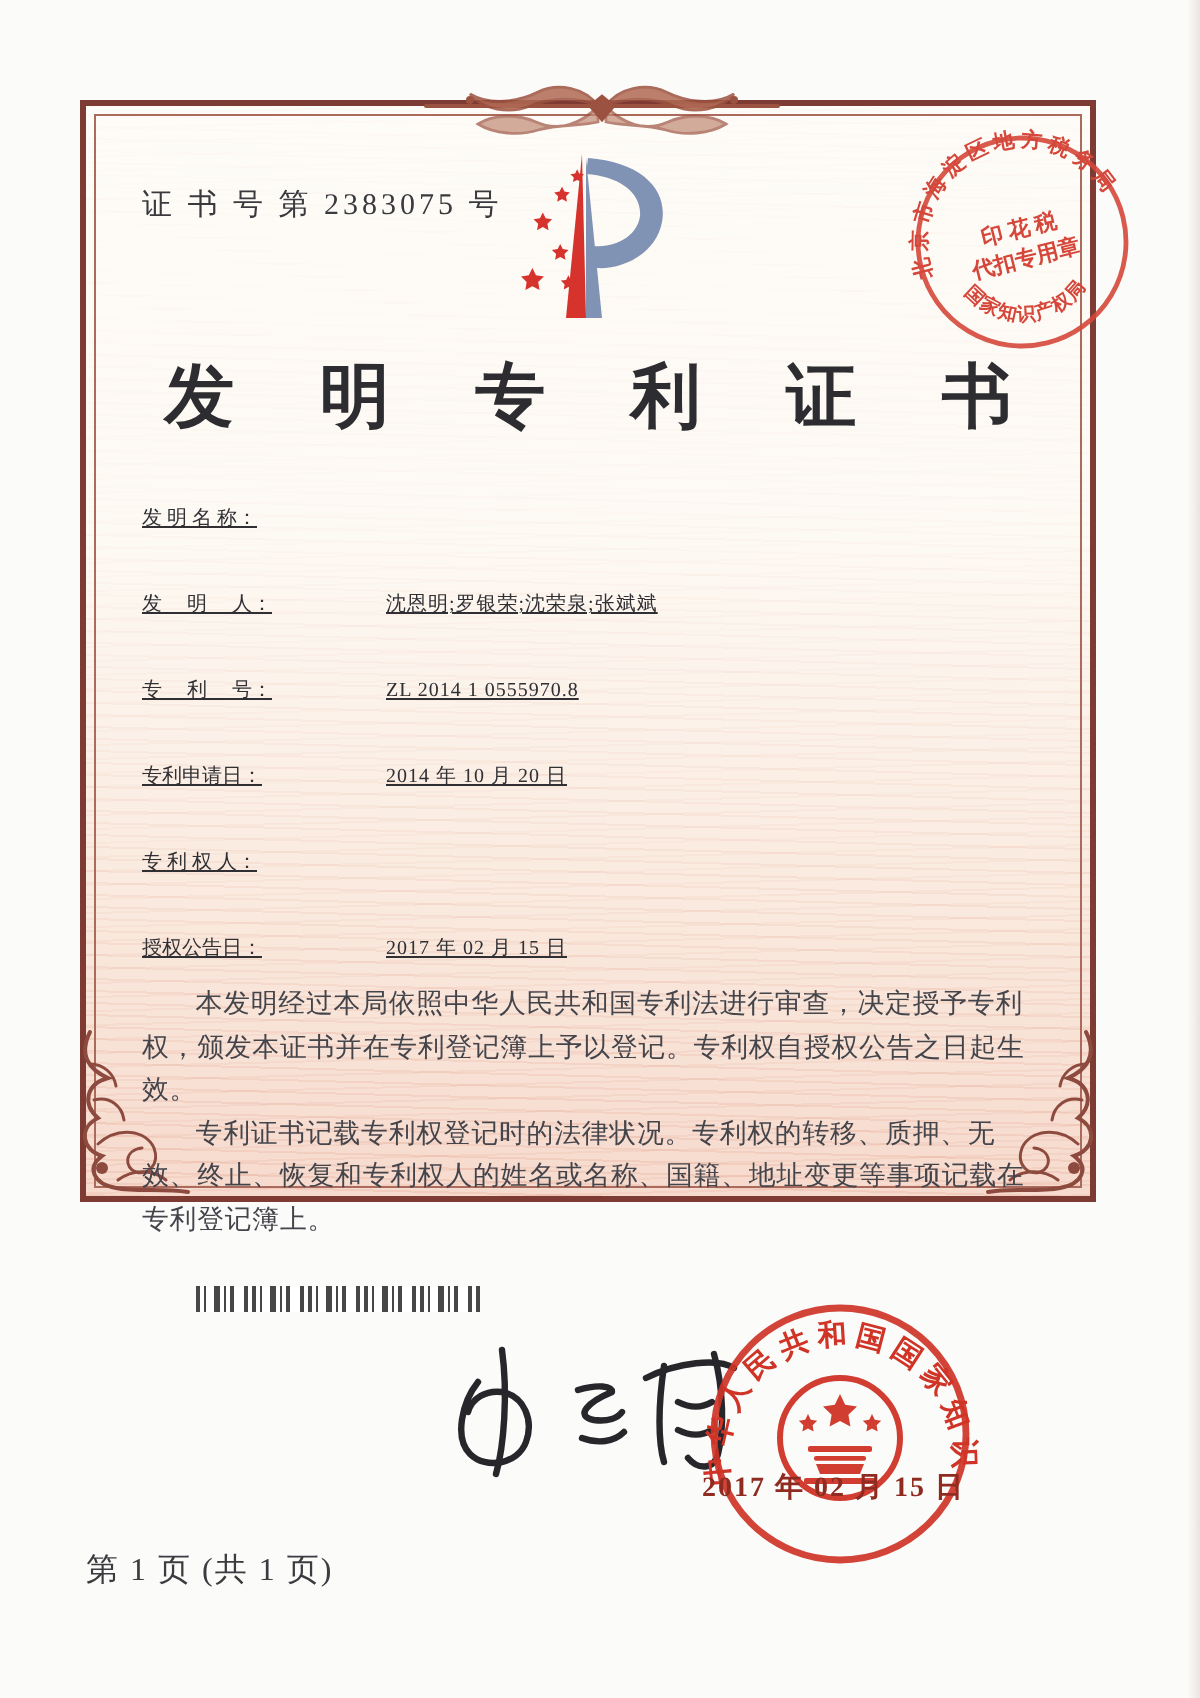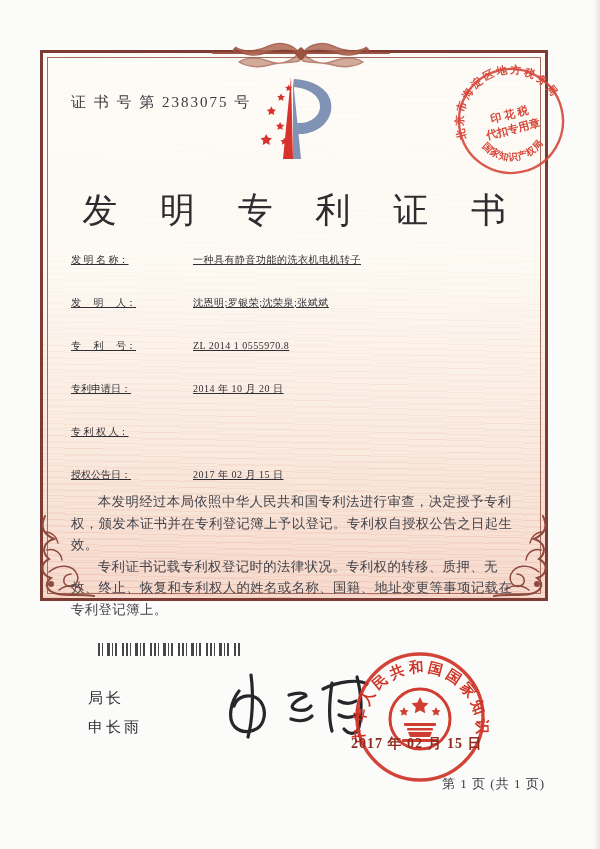--- a/index.html
+++ b/index.html
@@ -28,22 +28,22 @@
     position:absolute;left:0;top:0;right:0;bottom:0;pointer-events:none;
     background:
       repeating-linear-gradient(1.5deg,rgba(219,128,104,.16) 0 1px,rgba(0,0,0,0) 1px 6px),
       repeating-linear-gradient(-1.5deg,rgba(219,128,104,.10) 0 1px,rgba(0,0,0,0) 1px 7px);
     -webkit-mask-image:linear-gradient(180deg,rgba(0,0,0,.15) 0,rgba(0,0,0,.1) 35%,rgba(0,0,0,.55) 70%,#000 100%);
     mask-image:linear-gradient(180deg,rgba(0,0,0,.15) 0,rgba(0,0,0,.1) 35%,rgba(0,0,0,.55) 70%,#000 100%);
   }
   .cert-number{position:absolute;left:28px;top:40px;font-size:15px;letter-spacing:2px;color:#3a3a3e;}
   .logo{position:absolute;left:198px;top:18px;width:120px;height:96px;}
   .cert-title{
-    position:absolute;left:0;top:134px;width:100%;text-align:center;
-    font-size:35px;letter-spacing:17px;text-indent:17px;font-weight:400;color:#2d2d31;
+    position:absolute;left:0;top:122px;width:100%;text-align:center;
+    font-size:35px;letter-spacing:17px;text-indent:17px;font-weight:700;color:#2d2d31;
   }
   .fields{position:absolute;left:28px;top:196px;width:460px;}
   .field-row{display:flex;margin-bottom:21px;font-size:10px;line-height:22px;color:#2f2f34;text-decoration:underline;}
   .field-label{flex:0 0 118px;white-space:pre;}
   .field-value{padding-left:4px;letter-spacing:.5px;}
   .body-text{position:absolute;left:28px;top:438px;width:454px;font-size:13.4px;line-height:21.6px;color:#44444b;font-family:Liberation Serif, serif;}
   .body-text p{margin:0;text-indent:2em;letter-spacing:.4px;}
   .barcode{
     position:absolute;left:55px;top:590px;width:142px;height:13px;
     background:repeating-linear-gradient(90deg,
@@ -53,21 +53,21 @@
   }
   .director{position:absolute;left:45px;top:636px;font-size:15px;color:#2e2e32;letter-spacing:3px;}
   .director div{margin-bottom:10px;}
   .signature{position:absolute;left:158px;top:608px;width:180px;height:85px;}
   .seal-bottom{position:absolute;left:305px;top:592px;width:145px;height:145px;}
   .tax-stamp{position:absolute;left:408px;top:8px;width:120px;height:120px;transform:rotate(-14deg);}
   .seal-date{
     position:absolute;left:308px;top:682px;font-size:14px;font-weight:bold;
     color:#8f2b20;letter-spacing:1px;white-space:nowrap;
   }
-  .page-footer{position:absolute;left:0;top:722px;width:100%;text-align:right;font-size:13px;color:#3c3c40;letter-spacing:1px;}
+  .page-footer{position:absolute;left:0;top:722px;width:100%;text-align:left;font-size:16px;color:#3c3c40;letter-spacing:1px;}
   .ornament-top{position:absolute;left:168px;top:-18px;width:180px;height:36px;}
   .corner{position:absolute;width:68px;height:90px;}
   .corner-bl{left:-4px;bottom:-4px;}
   .corner-br{right:-4px;bottom:-4px;transform:scaleX(-1);}
 </style>
 </head>
 <body>
 
 <div class="certificate">
   <div class="bg-waves"></div>
@@ -141,21 +141,20 @@
       <path d="M26,64 l2,4 4.4,.7 -3.2,3.1 .8,4.4 -4,-2.1 -3.9,2.1 .7,-4.4 -3.1,-3.1 4.3,-.7 z" transform="scale(0.9) translate(2,6)"></path>
       <path d="M44,68 l1.3,2.6 2.9,.4 -2.1,2.1 .5,2.9 -2.6,-1.4 -2.6,1.4 .5,-2.9 -2.1,-2.1 2.9,-.4 z" transform="scale(0.9) translate(4,6)"></path>
     </g>
   </svg>
 
   <div class="cert-title">发 明 专 利 证 书</div>
 
   <div class="fields">
     <div class="field-row">
       <span class="field-label">发 明 名 称：</span>
-      <span class="field-value">一种具有静音功能的洗衣机电机转子</span>
     </div>
     <div class="field-row">
       <span class="field-label">发　 明　 人：</span>
       <span class="field-value">沈恩明;罗银荣;沈荣泉;张斌斌</span>
     </div>
     <div class="field-row">
       <span class="field-label">专　 利　 号：</span>
       <span class="field-value">ZL 2014 1 0555970.8</span>
     </div>
     <div class="field-row">
@@ -171,24 +170,20 @@
     </div>
   </div>
 
   <div class="body-text">
     <p>本发明经过本局依照中华人民共和国专利法进行审查，决定授予专利权，颁发本证书并在专利登记簿上予以登记。专利权自授权公告之日起生效。</p>
     <p>专利证书记载专利权登记时的法律状况。专利权的转移、质押、无效、终止、恢复和专利权人的姓名或名称、国籍、地址变更等事项记载在专利登记簿上。</p>
   </div>
 
   <div class="barcode"></div>
 
-  <div class="director">
-    <div>局长</div>
-    <div>申长雨</div>
-  </div>
 
   <svg class="signature" viewBox="0 0 180 85">
     <g stroke="#26262b" stroke-width="3.2" fill="none" stroke-linecap="round" stroke-linejoin="round">
       <path d="M38,30 c-8,10 -12,28 -4,36 c8,8 24,5 28,-6 c4,-11 -1,-23 -12,-25 c-8,-1 -15,3 -17,10"></path>
       <path d="M50,14 c3,22 1,48 -3,62"></path>
       <path d="M88,34 c10,-3 17,-2 17,1 c-12,5 -19,12 -9,14 c7,1 12,-1 14,-4"></path>
       <path d="M90,58 c8,3 16,2 21,-3"></path>
       <path d="M122,28 c16,-8 36,-10 44,-5"></path>
       <path d="M131,22 c-3,20 -3,38 0,48"></path>
       <path d="M156,16 c5,18 5,38 2,50 c-2,8 -10,8 -15,2"></path>

